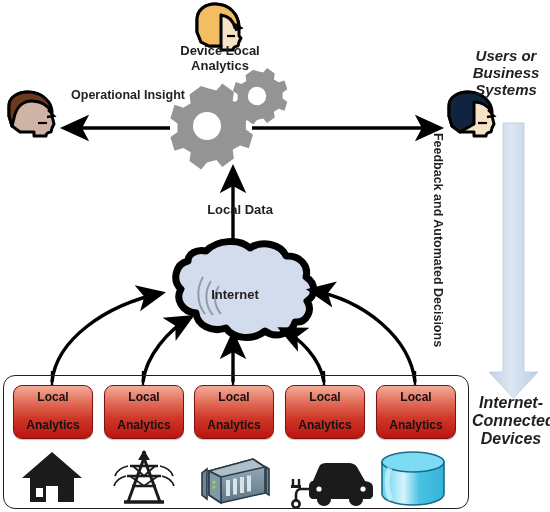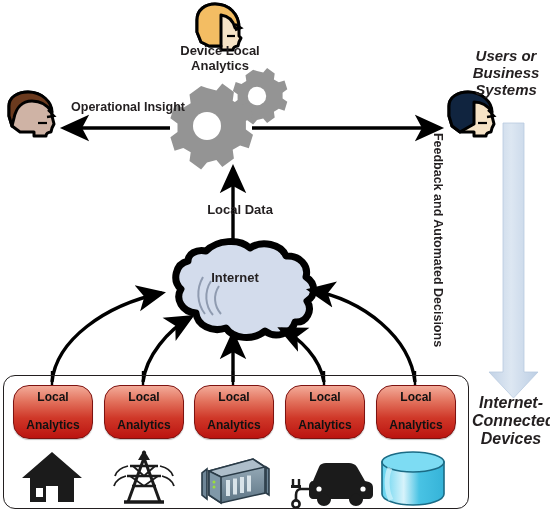--- a/index.html
+++ b/index.html
@@ -9,39 +9,39 @@
     font-family:"Liberation Sans", sans-serif;
     overflow:hidden;
     position:relative;
   }
   #stage{position:absolute;left:0;top:0;width:550px;height:512px;}
   .lbl{position:absolute;color:#231f20;font-weight:bold;text-align:center;line-height:1.12;}
   .ital{font-style:italic;font-weight:bold;color:#231f20;text-align:center;line-height:1.12;}
 
   
   #lbl-device-data-analytics{left:160px;top:44px;width:120px;font-size:13px;}
-  #lbl-operational-insight{left:68px;top:88px;width:120px;font-size:12.5px;margin-top:12px;}
+  #lbl-operational-insight{left:68px;top:88px;width:120px;font-size:12.5px;}
   #lbl-business-insight{left:322px;top:88px;width:110px;font-size:12.5px;}
   #lbl-device-data{left:175px;top:203px;width:130px;font-size:13px;}
-  #lbl-internet{left:195px;top:271px;width:80px;font-size:13px;}
+  #lbl-internet{left:195px;top:288px;width:80px;font-size:13px;}
 
   #lbl-users-systems{position:absolute;left:462px;top:48px;width:88px;font-size:15px;}
   #lbl-internet-devices{position:absolute;left:472px;top:394px;width:78px;font-size:16px;}
 
   
   #lbl-feedback{
     position:absolute;left:445px;top:130px;width:220px;height:20px;
     transform:rotate(90deg);transform-origin:left top;
     font-size:12.5px;font-weight:bold;color:#231f20;
     text-align:center;white-space:nowrap;
   }
 
   
   .la-box{
-    position:absolute;width:78px;height:52px;border-radius:16px;
+    position:absolute;width:78px;height:52px;border-radius:9px;
     border:1.6px solid #7d1210;
     background:linear-gradient(to bottom,#f3ab99 0%,#e2715c 30%,#cf3728 62%,#bb1410 100%);
     box-shadow:0 1px 1px rgba(0,0,0,.25);
     display:flex;align-items:center;justify-content:center;
   }
   .la-box span{
     display:block;text-align:center;font-size:12px;font-weight:bold;
     color:#111;line-height:1.15;
   }
 

